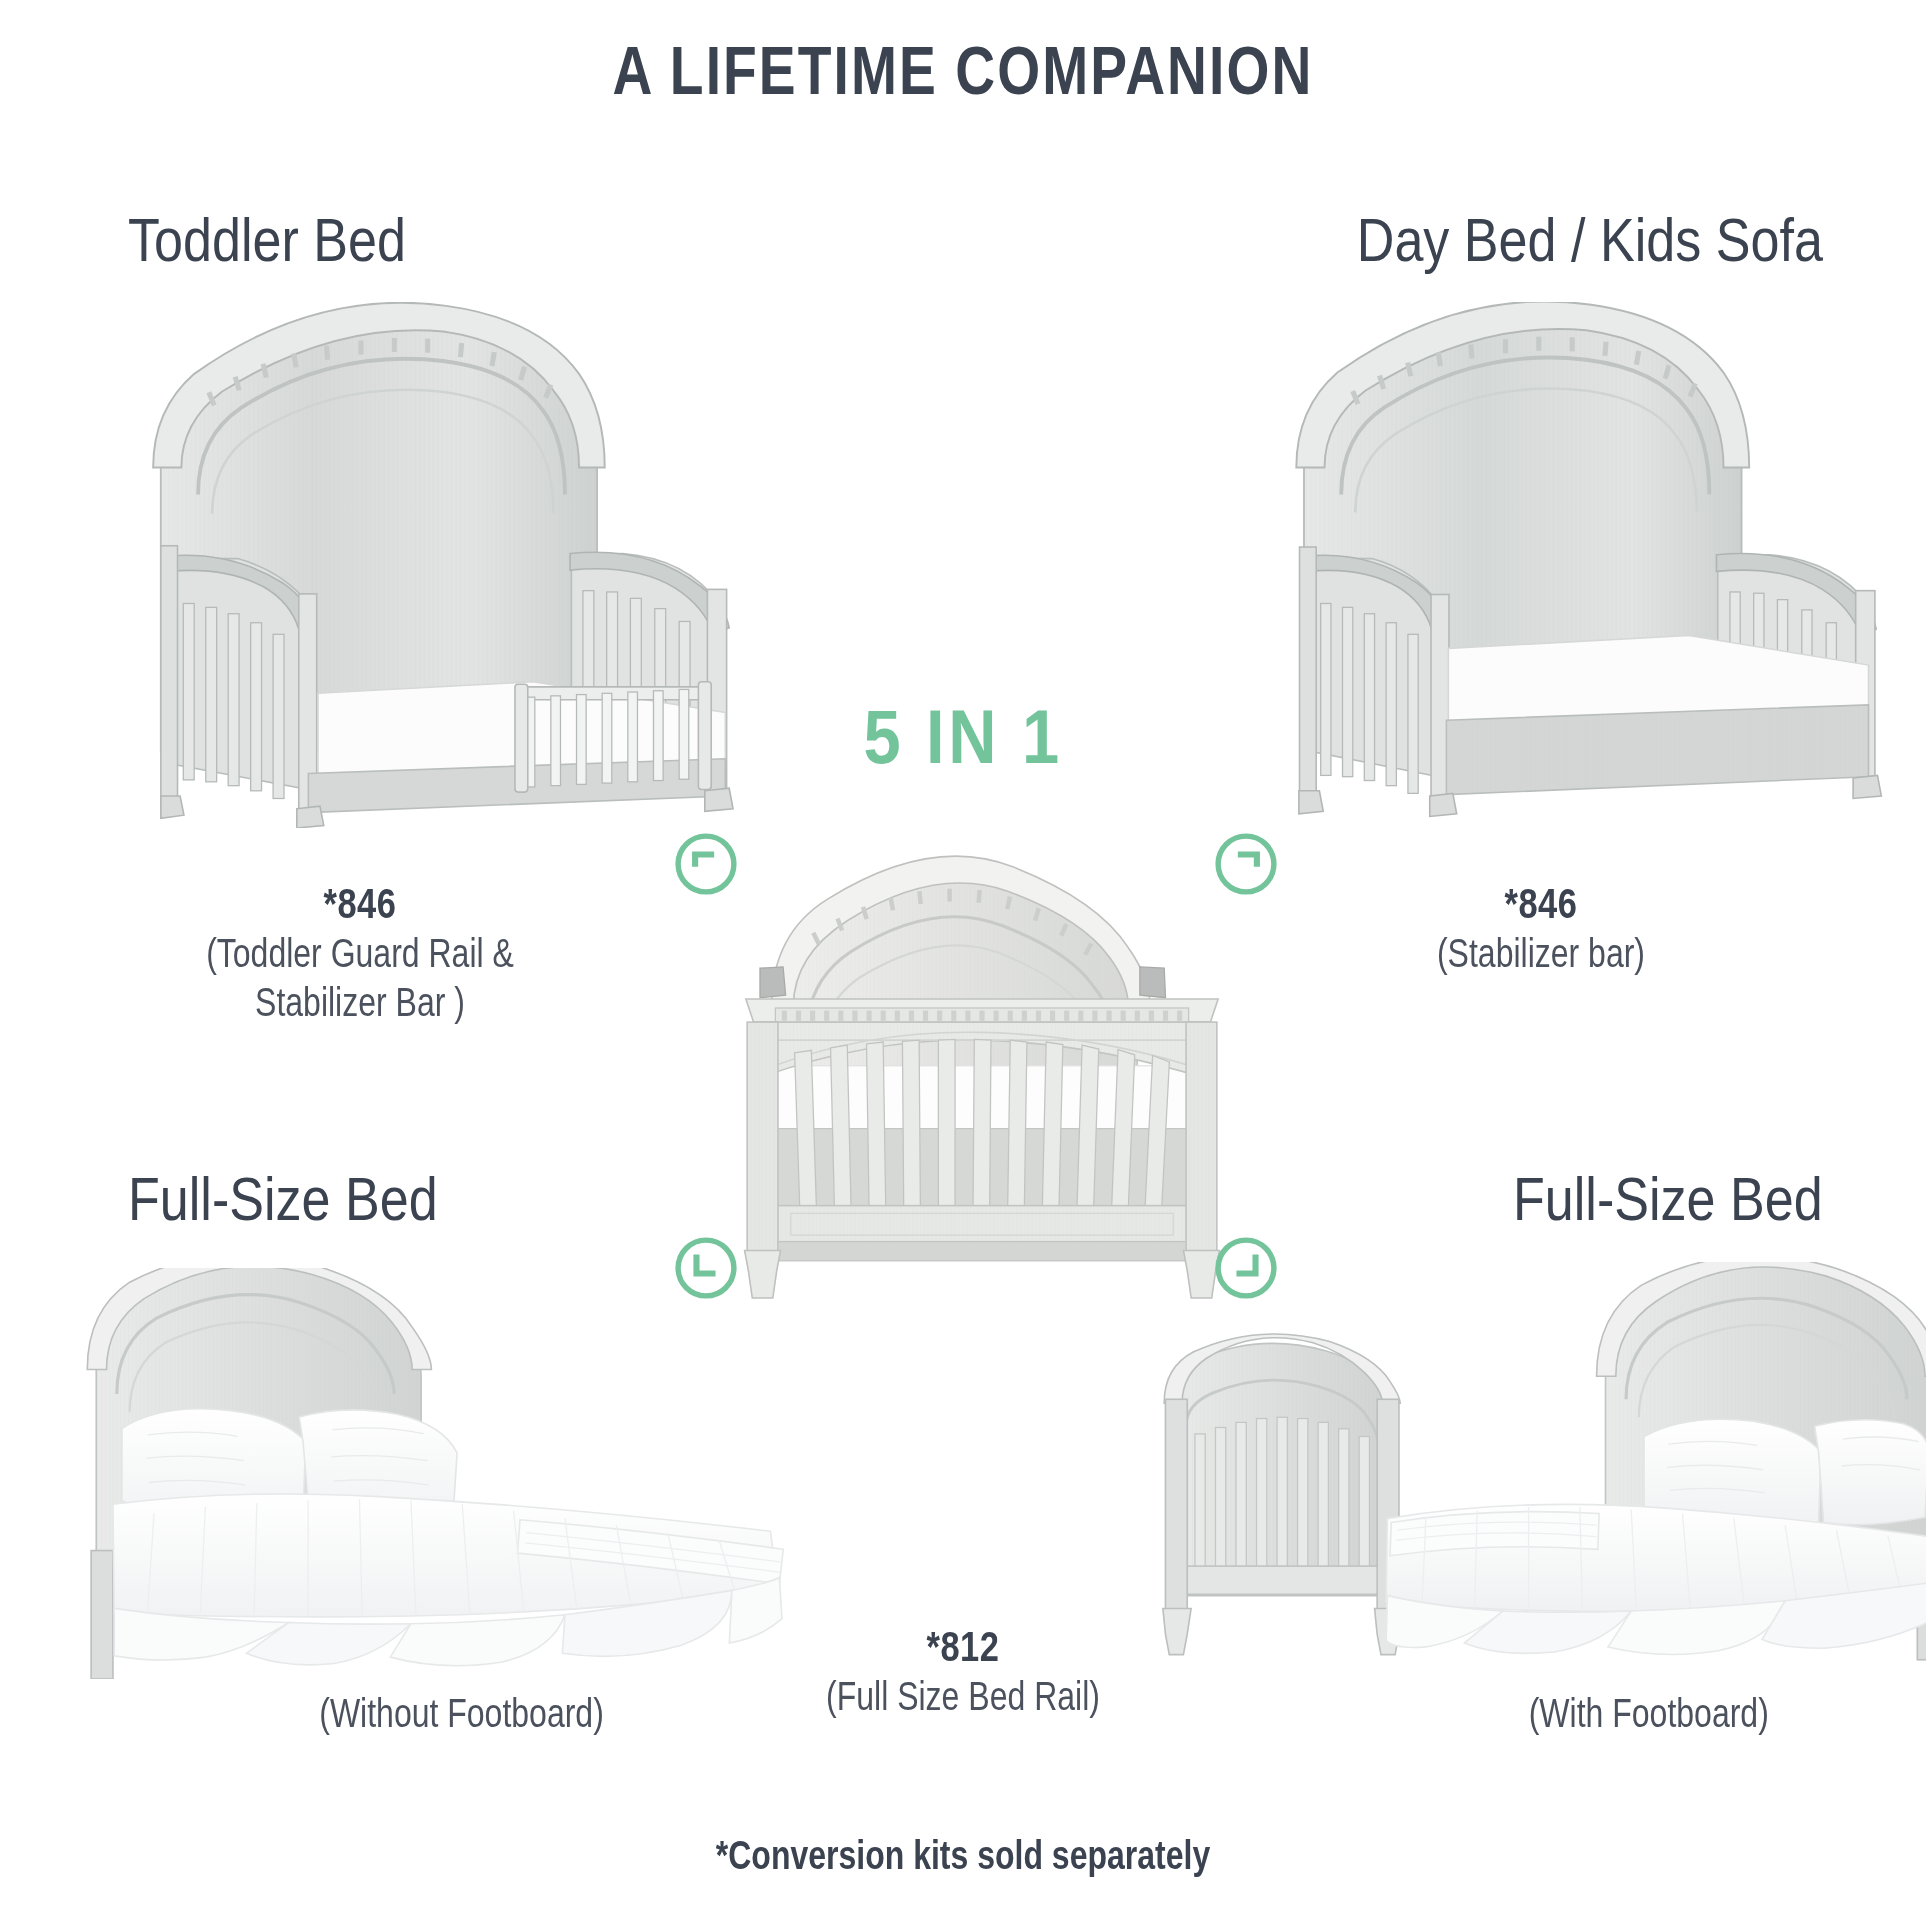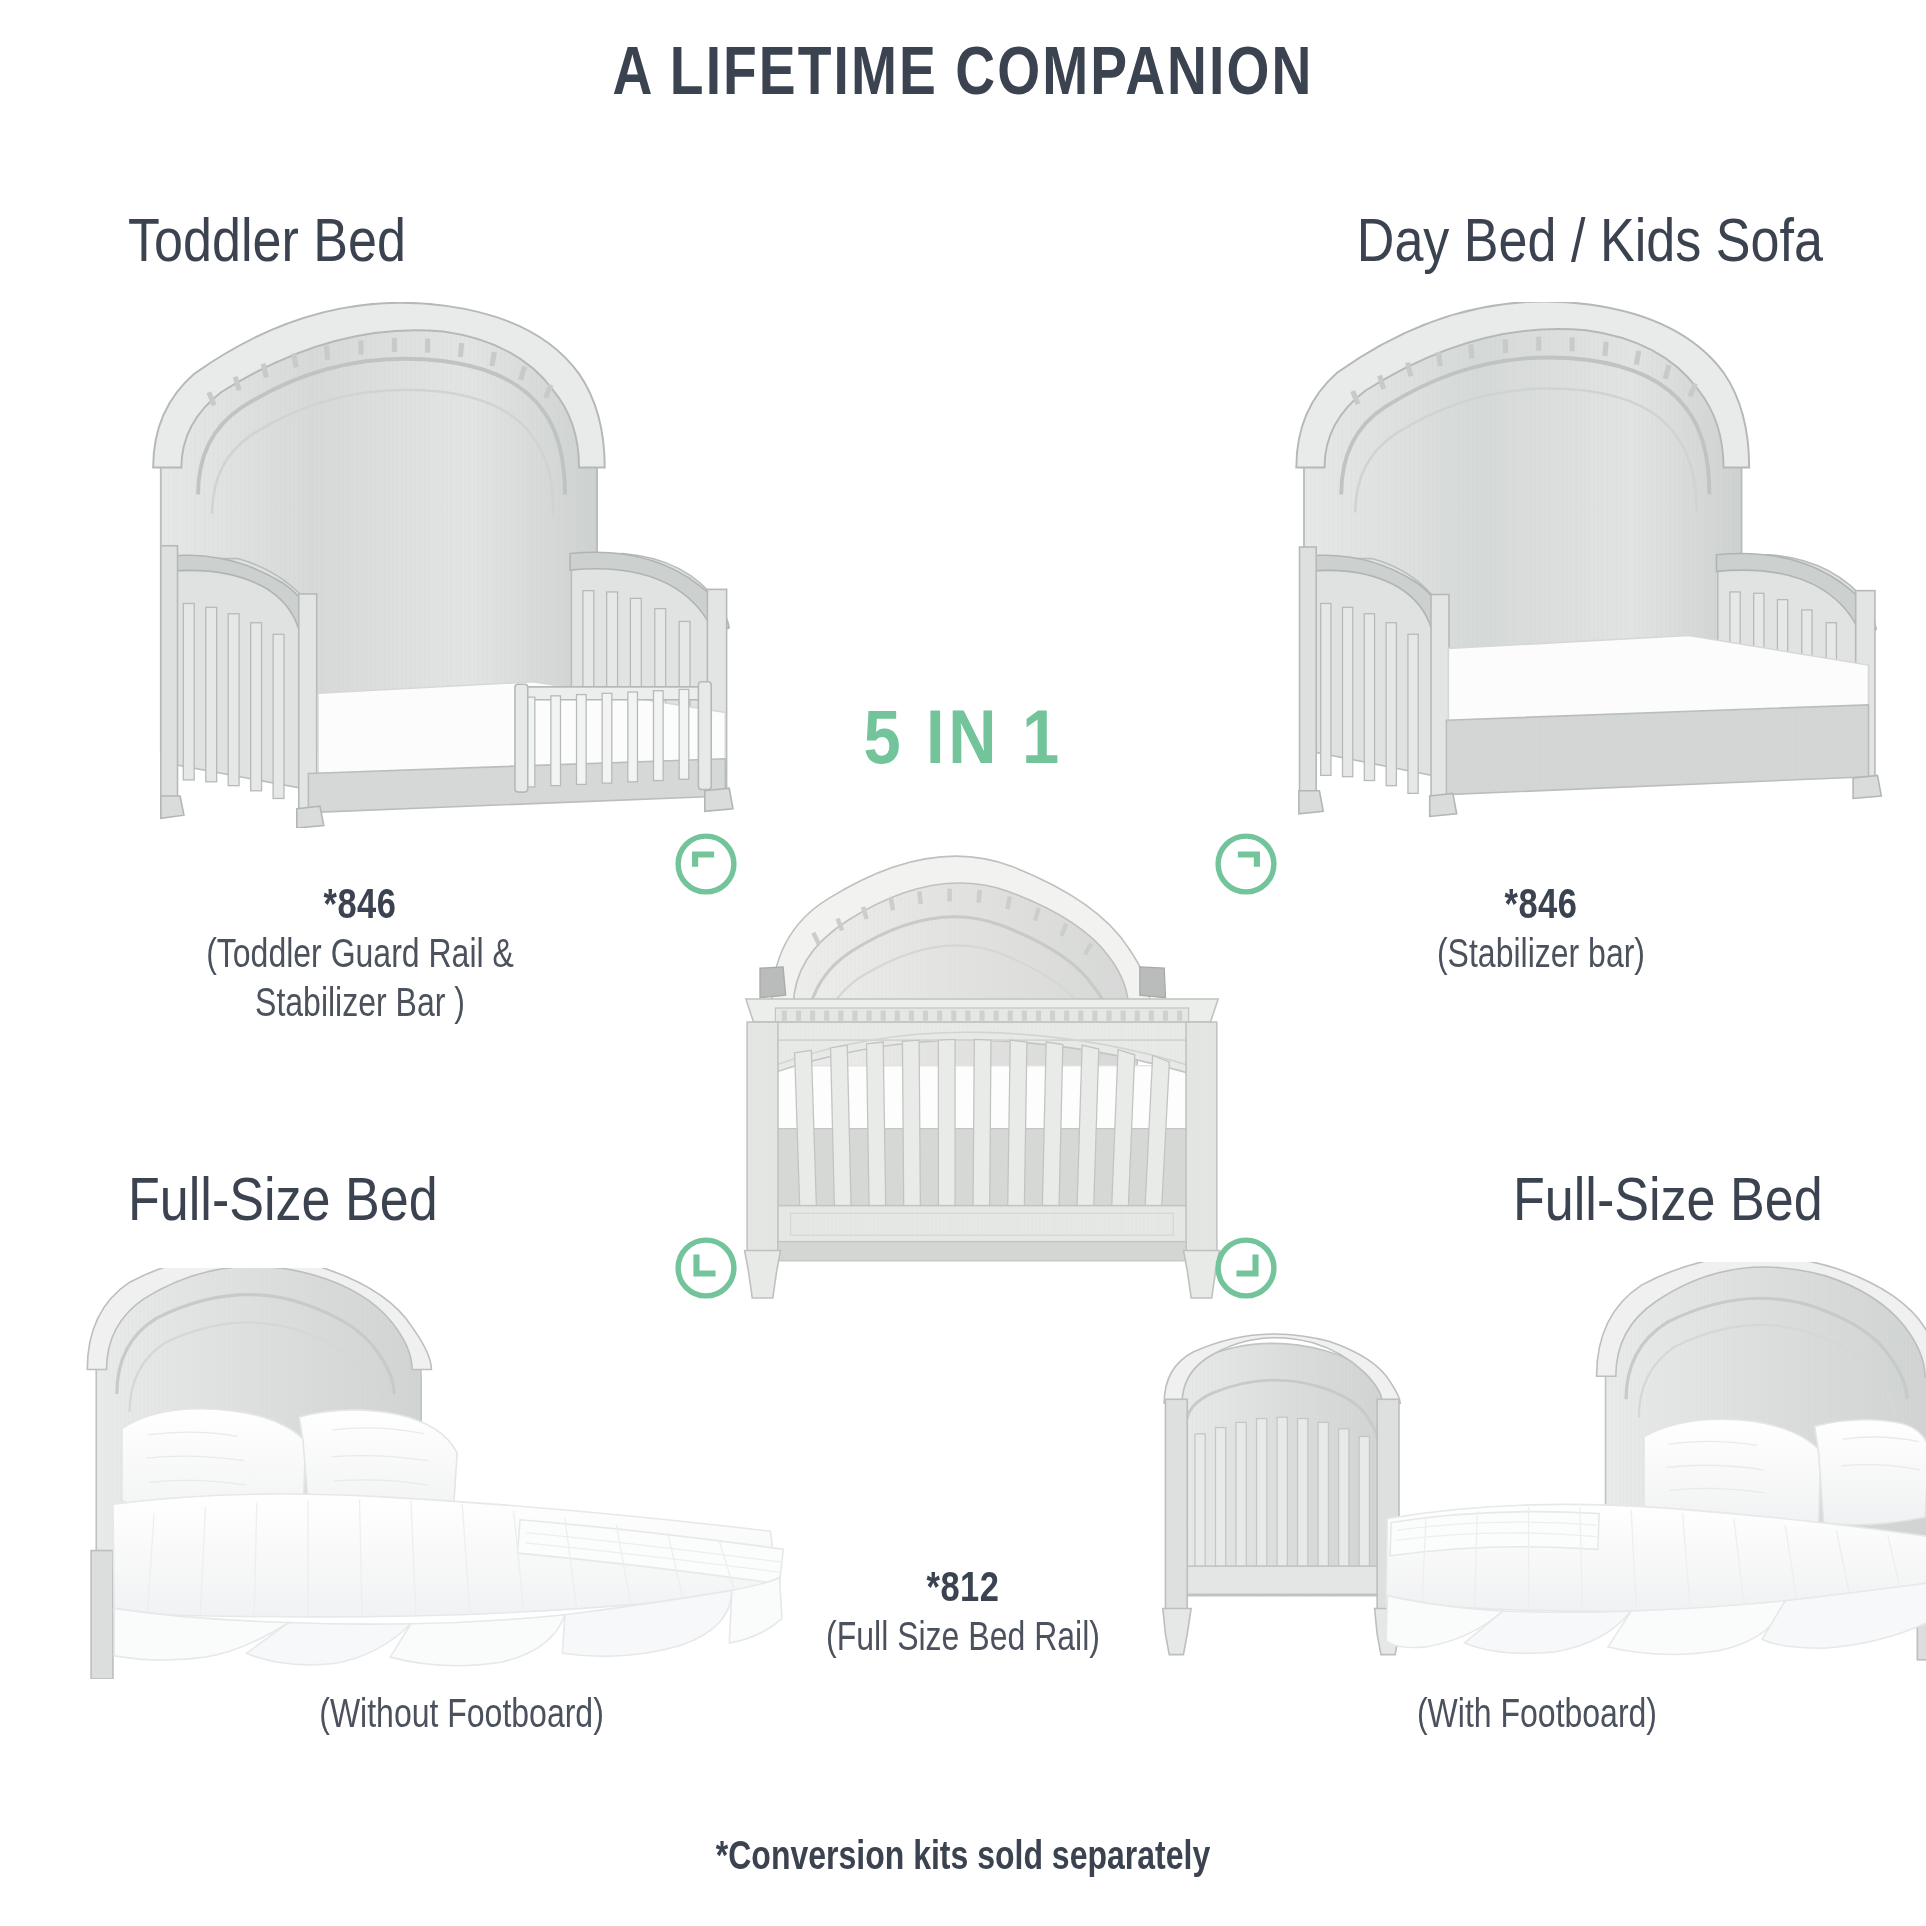--- a/index.html
+++ b/index.html
@@ -69,23 +69,23 @@
   .cap .note{
     display:block;
     font-size:40px;
     font-weight:300;
     color:#4b515d;
     transform:scaleX(0.80);
     letter-spacing:0px;
   }
   #cap-toddler { top:878px; left:39px;  width:642px; }
   #cap-daybed  { top:878px; right:64px;width:642px; }
-  #cap-rail    { top:1561px; left:719px;width:488px; }
+  #cap-rail    { top:1621px; left:719px;width:488px; }
   #cap-without { top:1689px; left:26px;  width:642px;text-align:right; }
-  #cap-with    { top:1689px; right:68px;width:642px; }
+  #cap-with    { top:1689px; right:93px;width:642px;text-align:right; }
 
   
   .footer-note{
     position:absolute;
     top:1833px; left:0; width:1926px;
     text-align:center;
     font-size:40px;
     font-weight:600;
     color:#3c4350;
     transform:scaleX(0.80);

